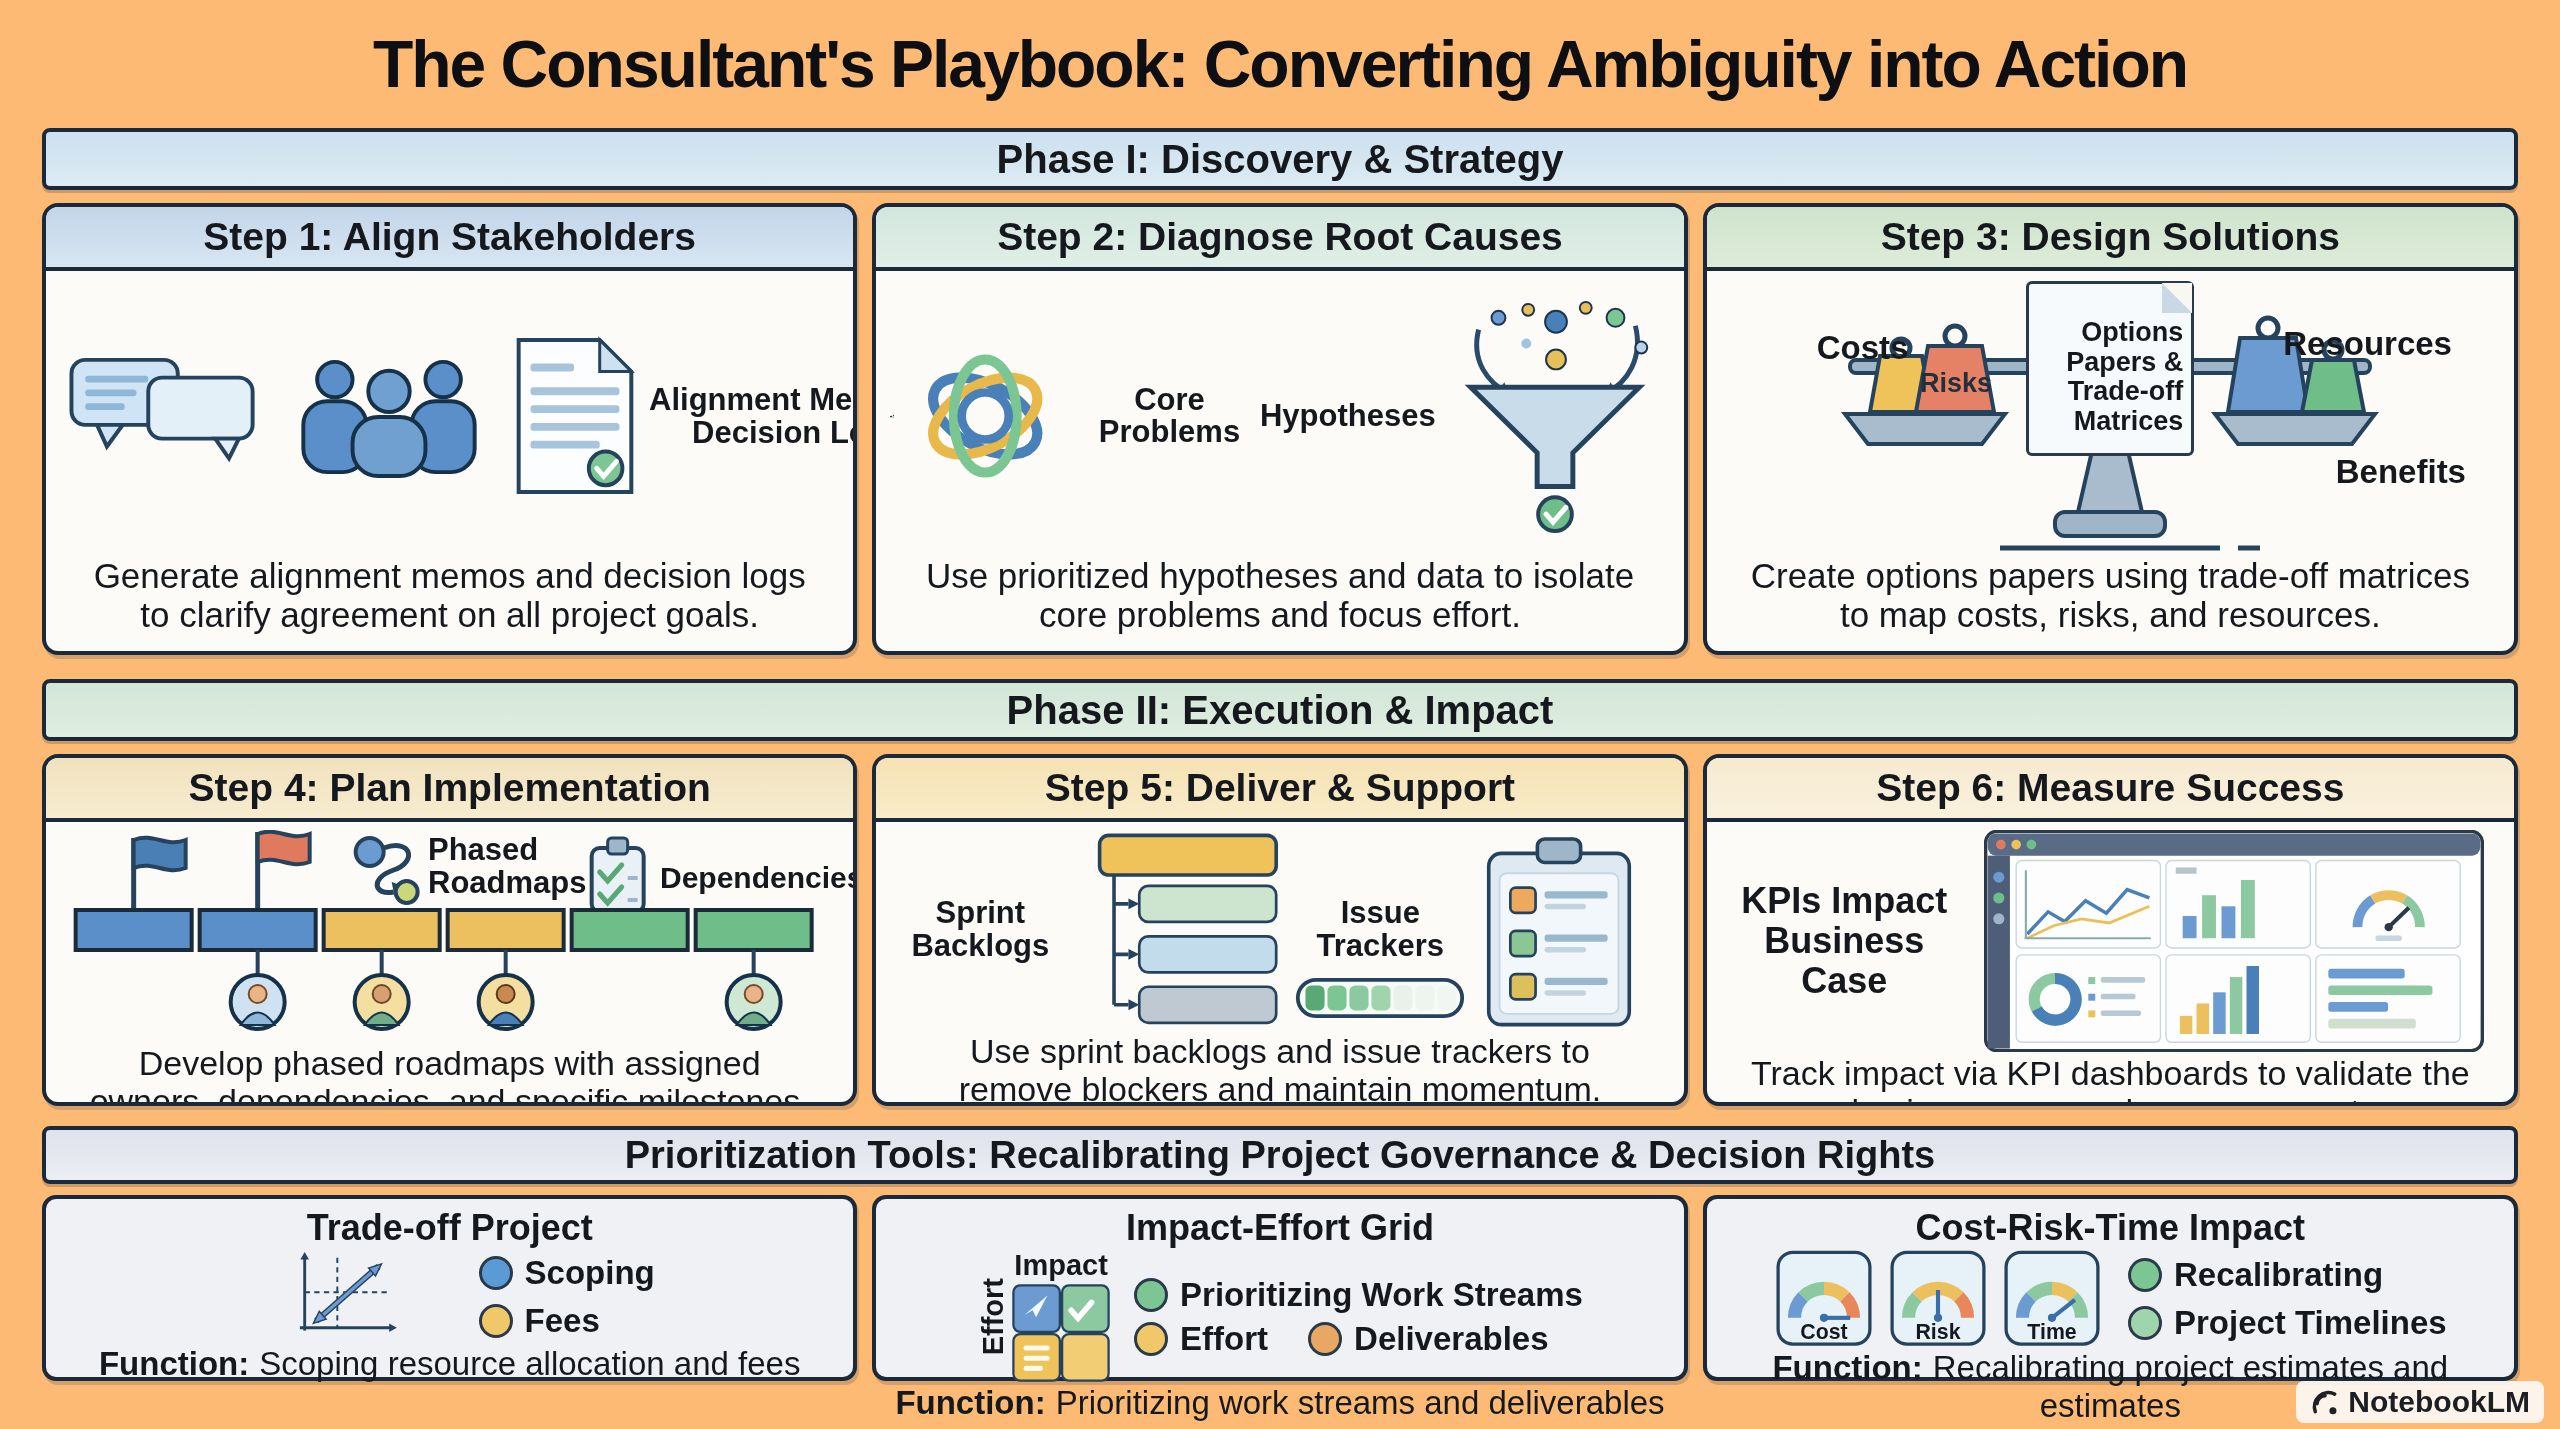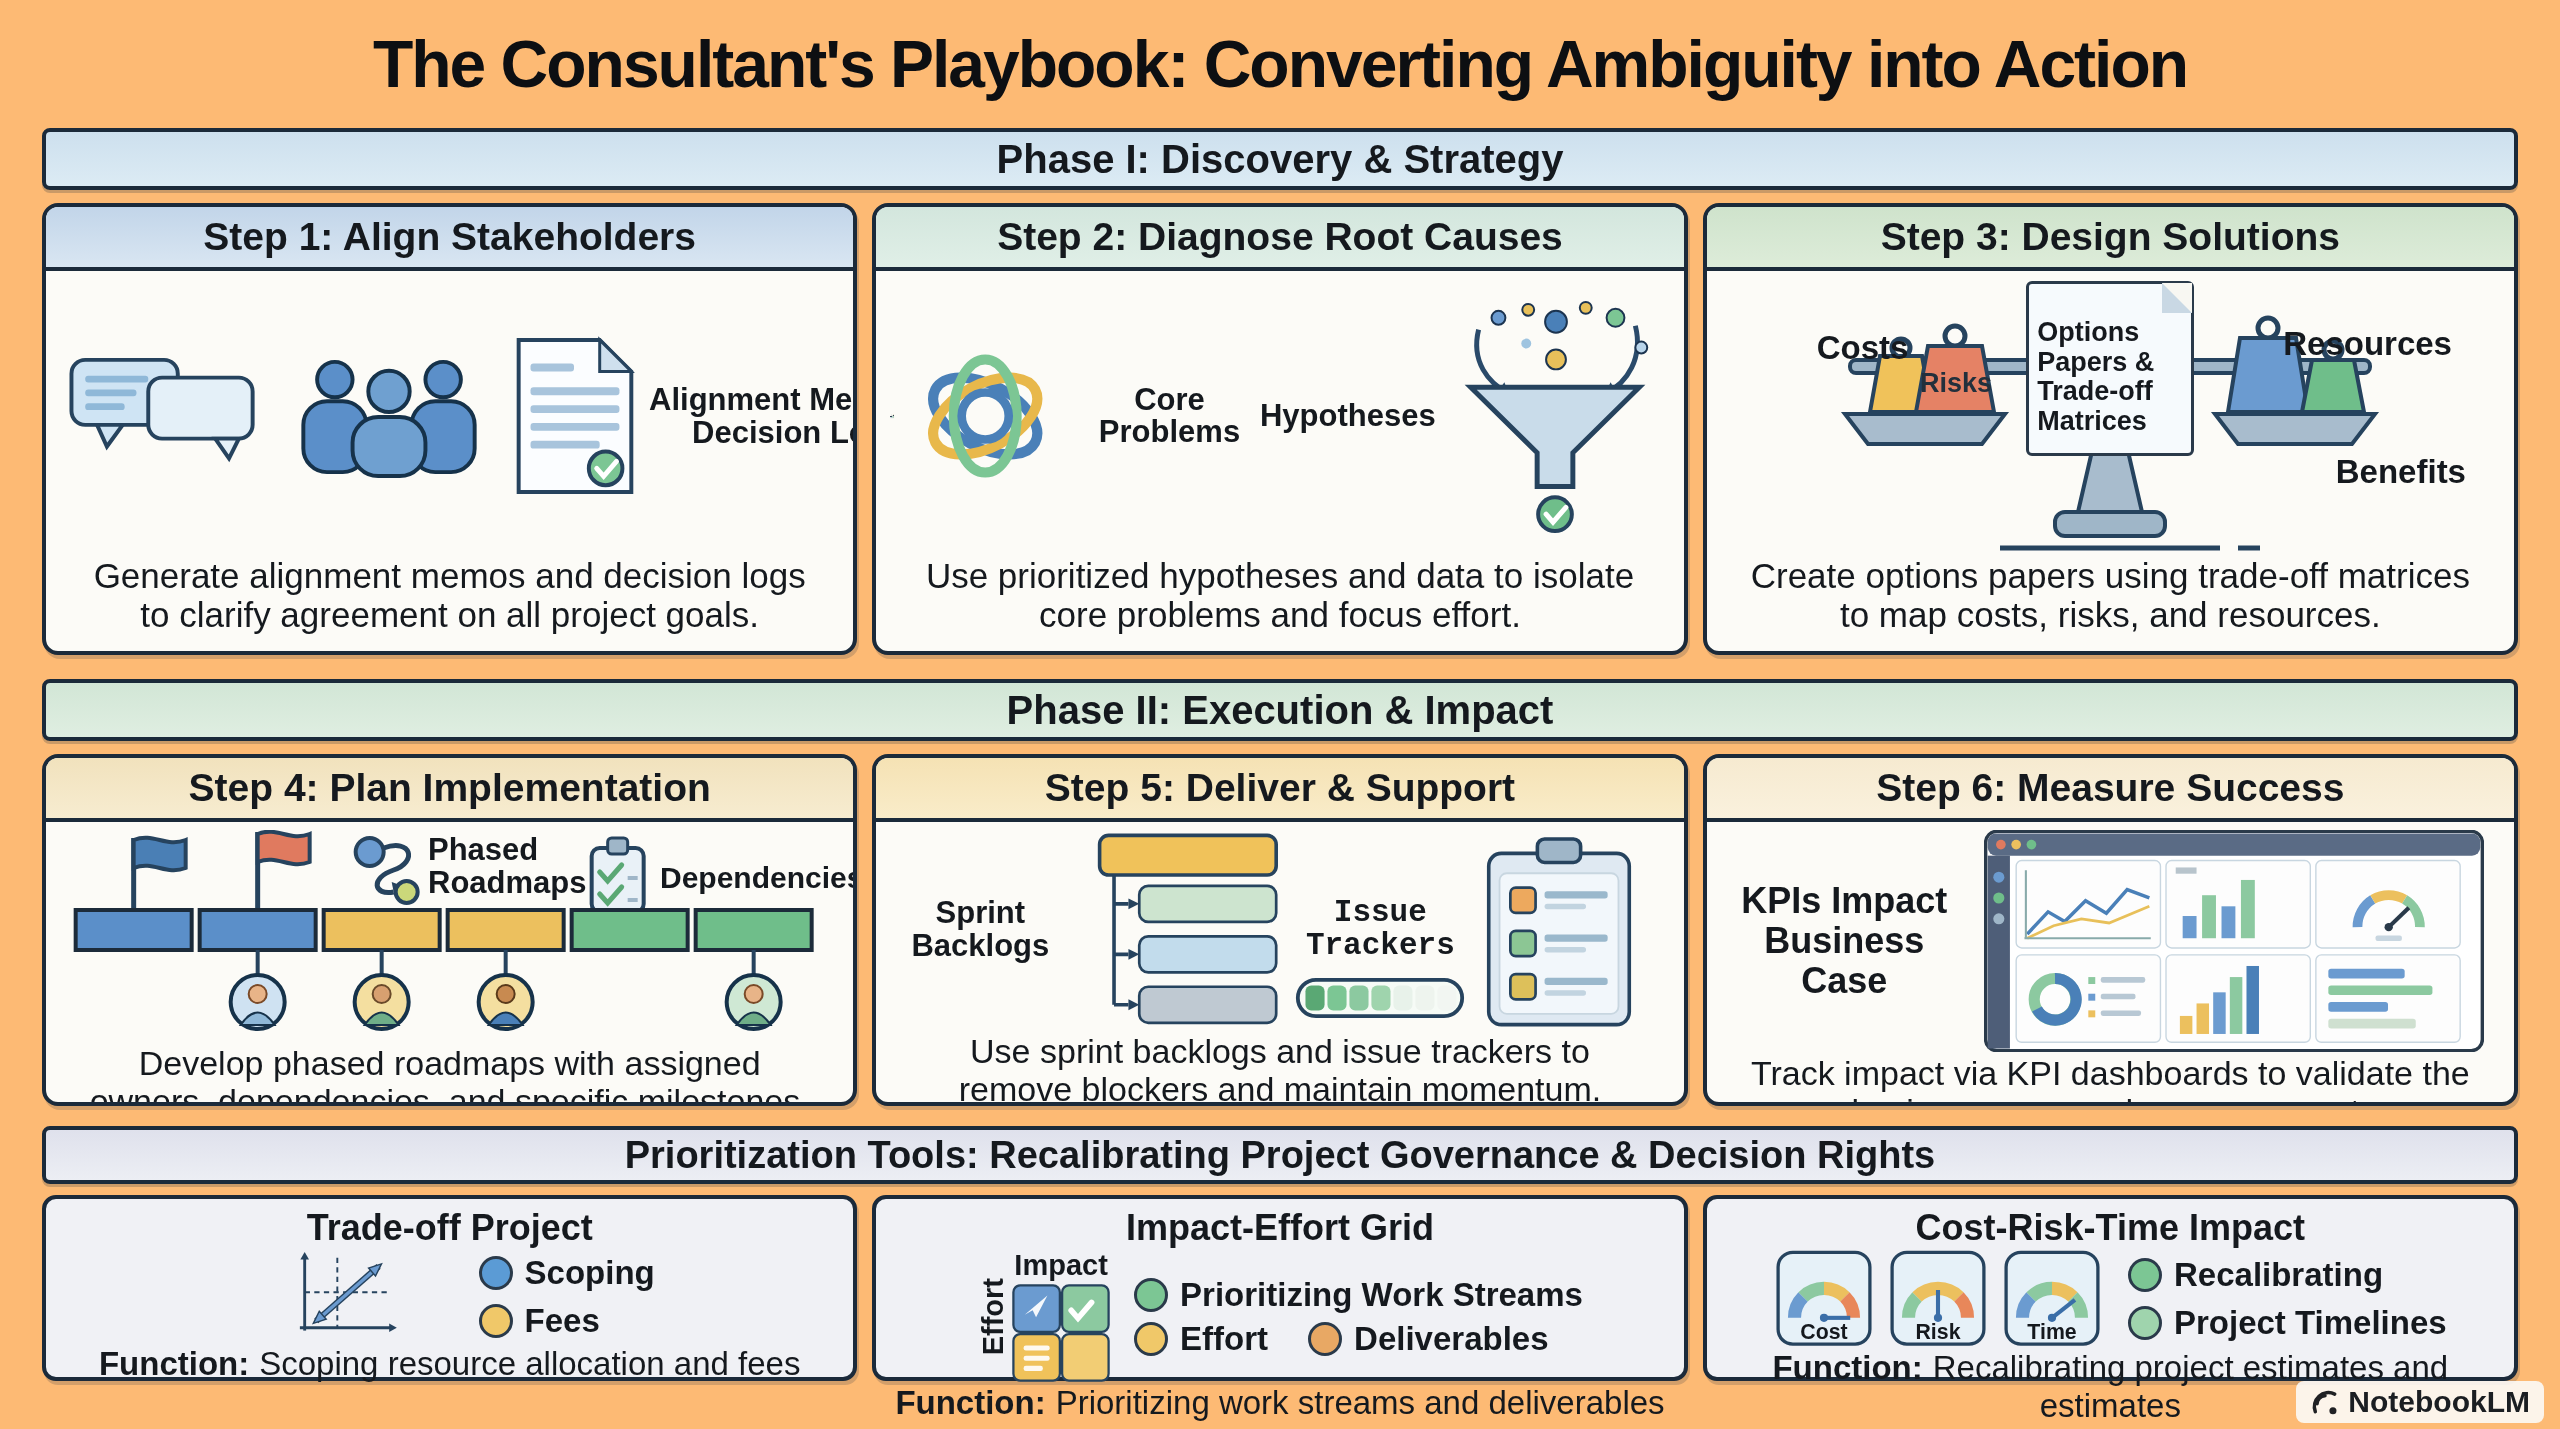--- a/index.html
+++ b/index.html
@@ -48,21 +48,21 @@
   .icon-col { display:flex; align-items:center; gap:4px; }
   .desc { font-size:35px; line-height:1.13; text-align:center; margin-top:auto; padding:2px 26px 6px; }
   .row-p2 .desc { font-size:34px; }
   .icon-caption { font-size:31px; font-weight:bold; text-align:center; line-height:1.08; }
   .small-label { font-size:31px; font-weight:bold; text-align:center; line-height:1.05; }
   .abs { position:absolute; }
   
   .paper {
     position:absolute; left:50%; top:2px; transform:translateX(-50%);
     width:168px; background:#f6fafd; border:3px solid #2a3a4a; border-radius:6px;
-    padding:34px 8px 16px; text-align:left; font-size:27px; font-weight:bold; line-height:1.1;
+    padding:34px 8px 16px; text-align:right; font-size:27px; font-weight:bold; line-height:1.1;
   }
   .paper::after {
     content:""; position:absolute; top:-1px; right:-1px; width:0; height:0;
     border-style:solid; border-width:0 30px 30px 0;
     border-color:#f8f7f2 #f8f7f2 #c9d8e4 transparent;
   }
   
   .tool-card {
     flex:1; background:#f0f1f5; border:4px solid #1b2a3a; border-radius:14px;
     display:flex; flex-direction:column; padding:8px 18px 10px;
@@ -330,21 +330,21 @@
               <path d="M34 82 H50 M34 138 H50 M34 194 H50" stroke="#26435e" stroke-width="4"></path>
               <path d="M50 76 l12 6 l-12 6 Z" fill="#26435e"></path>
               <path d="M50 132 l12 6 l-12 6 Z" fill="#26435e"></path>
               <path d="M50 188 l12 6 l-12 6 Z" fill="#26435e"></path>
               <rect x="62" y="62" width="152" height="40" rx="10" fill="#cde4cf" stroke="#26435e" stroke-width="3"></rect>
               <rect x="62" y="118" width="152" height="40" rx="10" fill="#c2dcec" stroke="#26435e" stroke-width="3"></rect>
               <rect x="62" y="174" width="152" height="40" rx="10" fill="#bfc9d2" stroke="#26435e" stroke-width="3"></rect>
             </svg>
           </div>
           <div class="icon-col">
-            <div class="small-label" style="width:160px;font-family:Liberation Mono, monospace;">Issue Trackers</div>
+            <div class="small-label" style="width:160px;">Issue Trackers</div>
             <svg width="190" height="200" viewBox="0 0 200 222">
               <rect x="22" y="26" width="156" height="190" rx="14" fill="#dfe9f2" stroke="#26435e" stroke-width="4"></rect>
               <rect x="76" y="10" width="48" height="26" rx="8" fill="#9fb6c8" stroke="#26435e" stroke-width="4"></rect>
               <rect x="34" y="48" width="132" height="156" rx="8" fill="#f2f7fb" stroke="#c8d6e0" stroke-width="2"></rect>
               <rect x="46" y="64" width="28" height="28" rx="6" fill="#eda95e" stroke="#26435e" stroke-width="3"></rect>
               <rect x="46" y="112" width="28" height="28" rx="6" fill="#8cc694" stroke="#26435e" stroke-width="3"></rect>
               <rect x="46" y="160" width="28" height="28" rx="6" fill="#ddc05a" stroke="#26435e" stroke-width="3"></rect>
               <rect x="84" y="68" width="70" height="8" rx="3" fill="#9ab8cc"></rect>
                 <rect x="84" y="82" width="46" height="6" rx="3" fill="#c2d4e0"></rect>
               <rect x="84" y="116" width="70" height="8" rx="3" fill="#9ab8cc"></rect>

